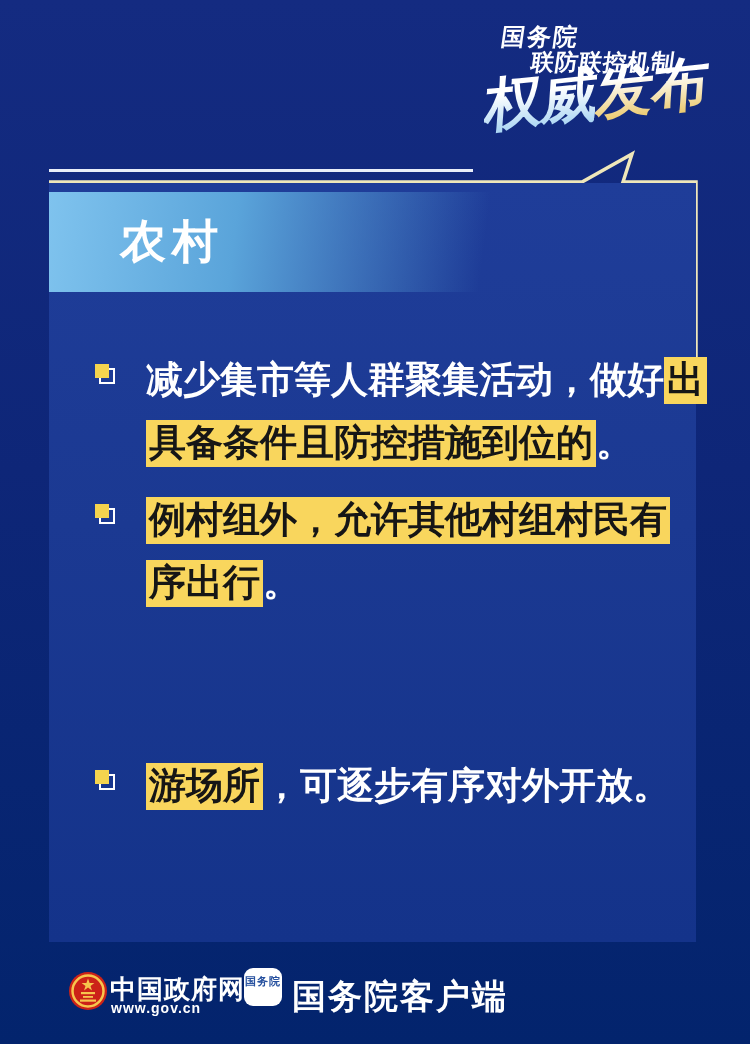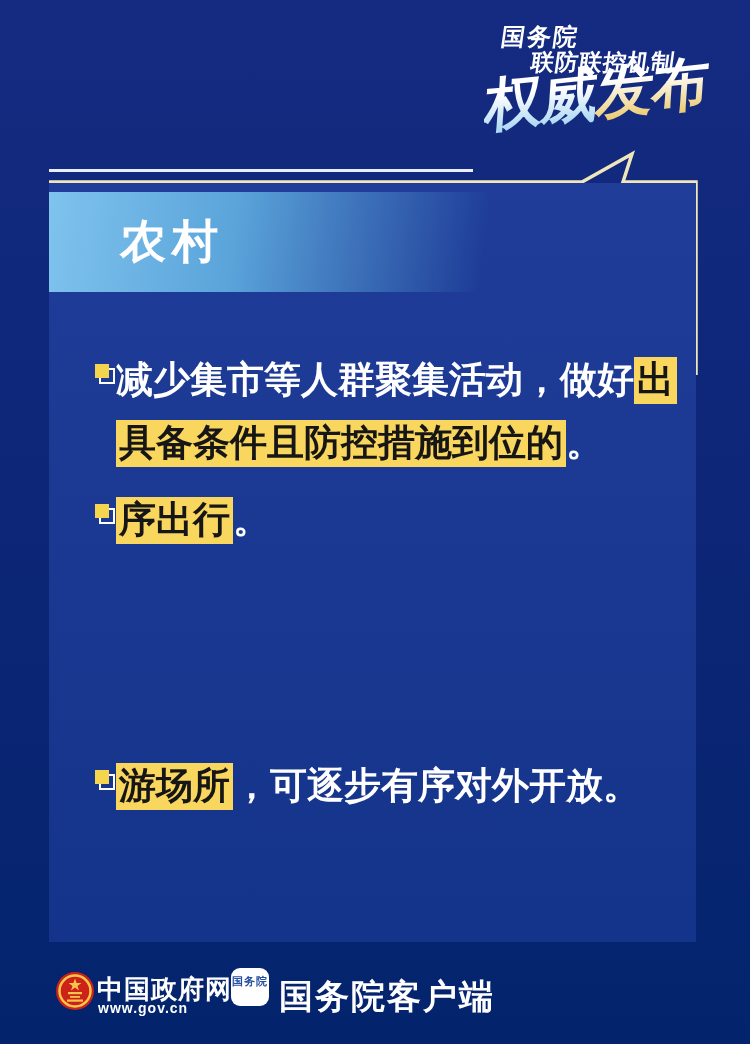--- a/index.html
+++ b/index.html
@@ -30,26 +30,26 @@
     display:flex;align-items:center;
     background:linear-gradient(97deg,var(--banner-light) 0%,#5aa4da 38%,rgba(27,57,146,0) 88%);padding-left:20px;}
   .banner .title{margin-left:51px;color:#fff;font-family:"Liberation Serif",serif;
     font-weight:bold;font-size:46px;letter-spacing:6px;}
   
   .bullet{position:absolute;left:92px;width:620px;}
   .marker{position:absolute;left:3px;top:16px;width:20px;height:20px;display:block;}
   .marker i{position:absolute;left:4px;top:4px;width:12px;height:12px;
     border:2px solid #ffffff;background:transparent;}
   .marker b{position:absolute;left:0;top:0;width:14px;height:14px;background:#f5d44e;}
-  .lines{margin-left:24px;}
+  .lines{margin-left:54px;}
   .line{height:63px;line-height:63px;white-space:nowrap;
     font-size:37px;font-weight:bold;color:#ffffff;}
   .line .hl{background:var(--highlight);color:#161616;padding:2px 3px 4px;}
   
-  .footer{position:absolute;left:3px;top:960px;width:670px;height:70px;}
+  .footer{position:absolute;left:16px;top:960px;width:670px;height:70px;}
   .emblem{position:absolute;left:52px;top:11px;}
   .gov-name{position:absolute;left:94px;top:12px;color:#fff;font-weight:bold;
     font-size:26px;letter-spacing:1px;}
   .gov-url{position:absolute;left:95px;top:40px;color:#fff;font-weight:bold;
     font-size:14px;letter-spacing:1px;}
   .app-icon{position:absolute;left:228px;top:8px;width:38px;height:38px;background:#fff;
     border-radius:9px;text-align:center;box-sizing:border-box;padding-top:6px;}
   .app-icon .ai-t{font-size:11px;font-weight:bold;color:#27519f;letter-spacing:1px;display:block;}
   .app-icon .ai-l1{width:22px;height:2px;background:#a9c0dd;margin:4px auto 2px;}
   .app-icon .ai-l2{width:16px;height:2px;background:#c5d4e8;margin:0 auto;}
@@ -86,20 +86,21 @@
         <div class="line"><span>减少集市等人群聚集活动，做好</span><span class="hl">出</span></div>
         <div class="line"><span class="hl">具备条件且防控措施到位的</span><span>。</span></div>
       </div>
   </div>
   <div class="bullet" style="top:488px">
     <span class="marker">
         <i></i>
         <b></b>
       </span>
     <div class="lines">
+        <div class="line"><span class="hl">例村组外，允许其他村组村民有</span></div>
         <div class="line"><span class="hl">序出行</span><span>。</span></div>
       </div>
   </div>
   <div class="bullet" style="top:754px">
     <span class="marker">
         <i></i>
         <b></b>
       </span>
     <div class="lines">
         <div class="line"><span class="hl">游场所</span><span>，可逐步有序对外开放。</span></div>

